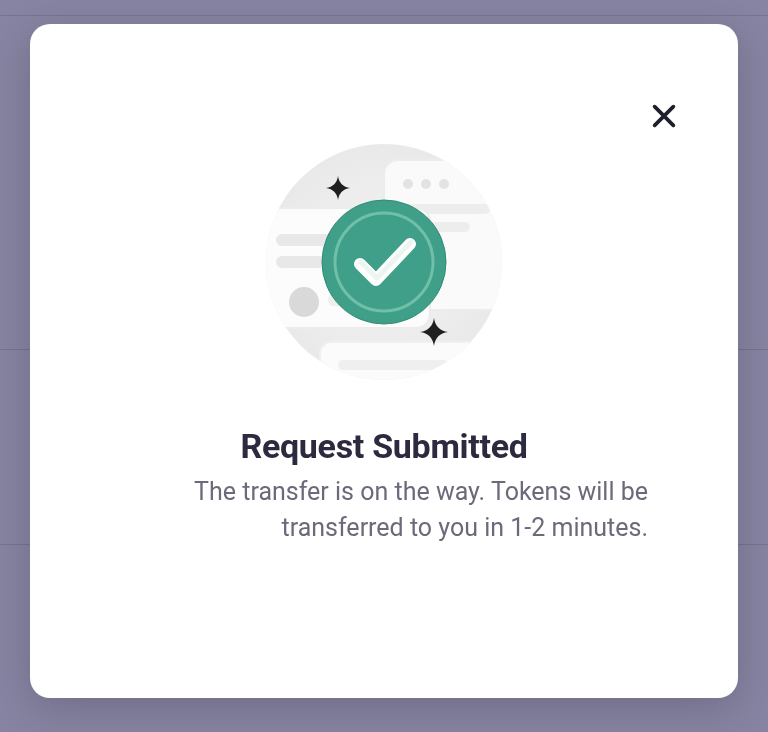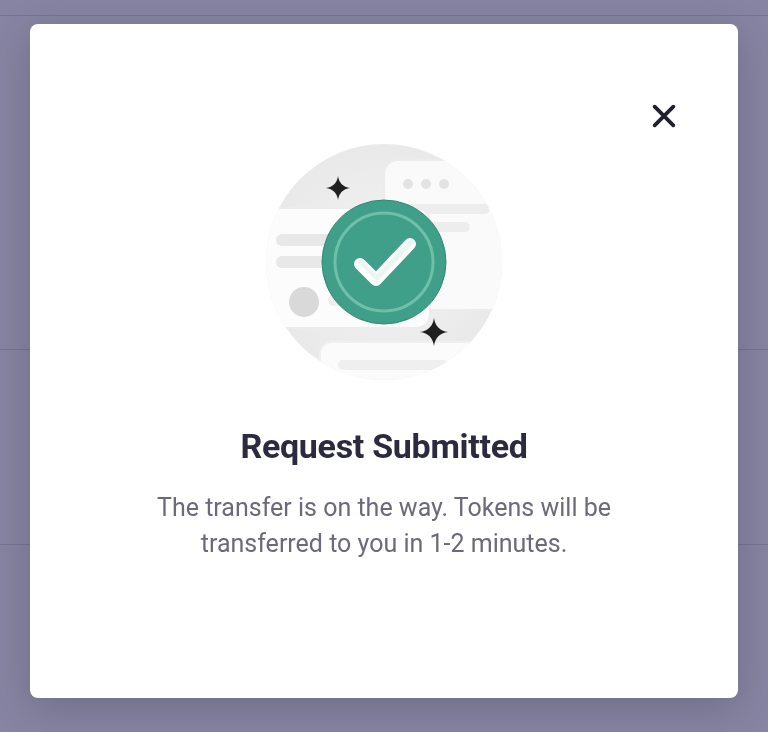--- a/index.html
+++ b/index.html
@@ -27,21 +27,21 @@
       width: 768px;
       background: rgba(0,0,0,0.12);
     }
     .modal {
       position: absolute;
       left: 30px;
       top: 24px;
       width: 708px;
       height: 674px;
       background: #ffffff;
-      border-radius: 8px;
+      border-radius: 20px;
       box-shadow: 0 10px 40px rgba(0,0,0,0.18);
       padding: 50px 60px;
     }
     .close-btn {
       position: absolute;
       top: 72px;
       right: 54px;
       width: 40px;
       height: 40px;
       background: transparent;
@@ -91,25 +91,25 @@
     }
     .modal-title {
       text-align: center;
       font-size: 34px;
       font-weight: 700;
       color: #2b2a3f;
       margin-top: 24px;
       letter-spacing: -0.3px;
     }
     .modal-body {
-      text-align: center;
+      text-align: right;
       font-size: 25px;
       font-weight: 400;
       color: #6b6a7a;
-      margin-top: 24px;
+      margin-top: 8px;
       line-height: 1.45;
       padding: 0 30px;
     }
   </style>
 </head>
 <body>
 
 <div class="backdrop">
   <div class="backdrop-line" style="top:15px"></div>
   <div class="backdrop-line" style="top:349px"></div>

